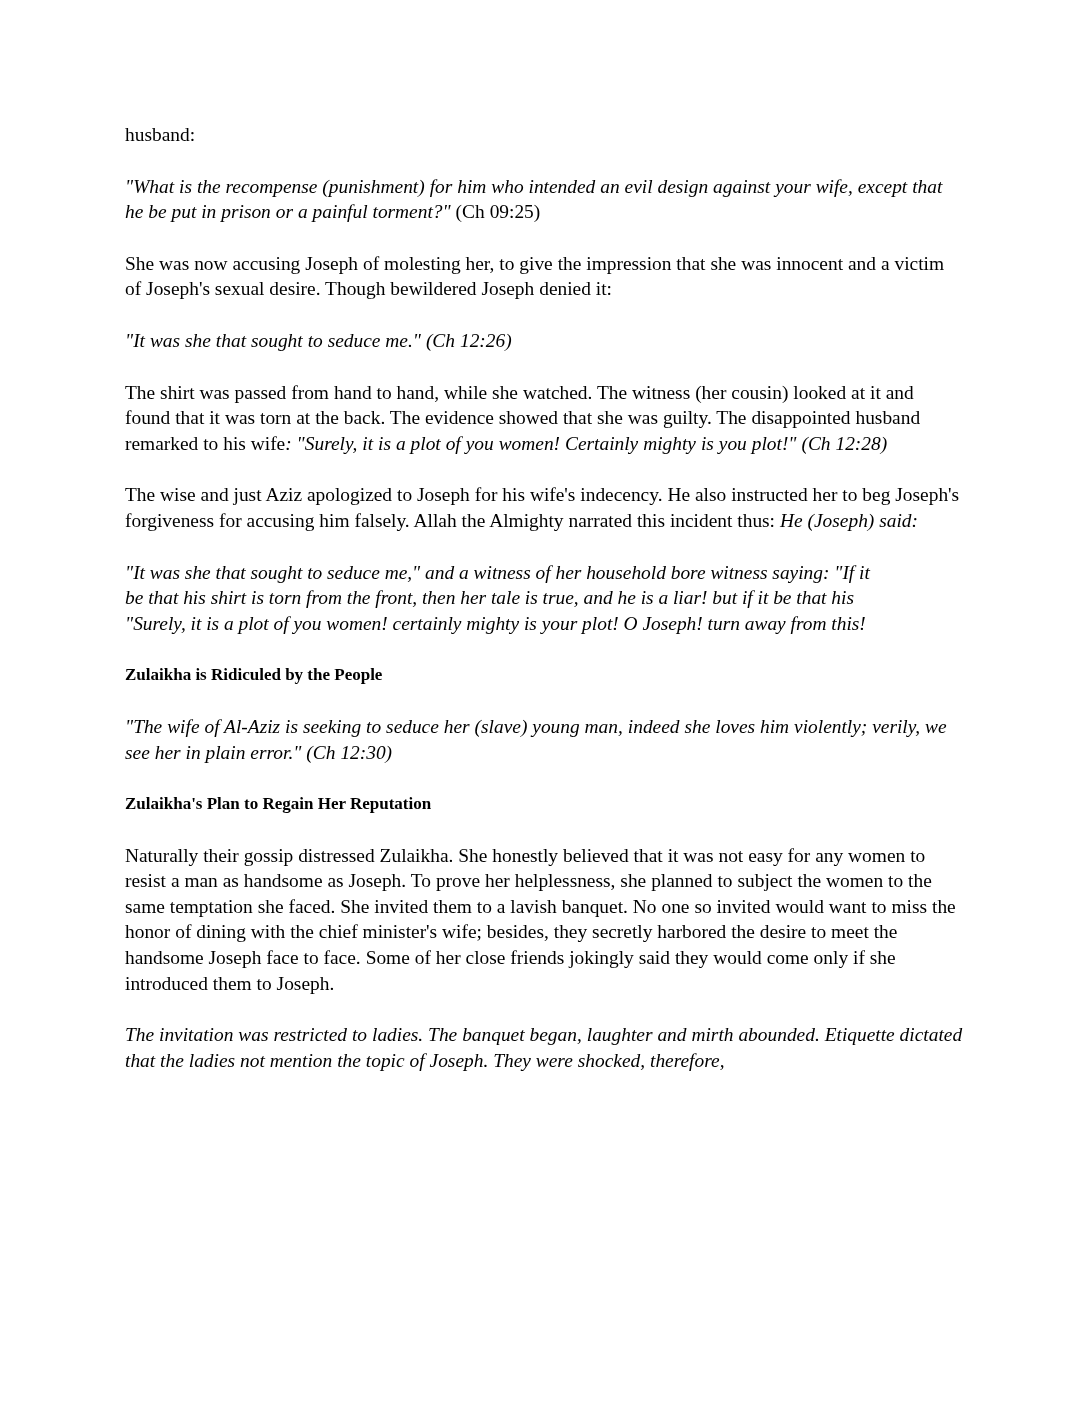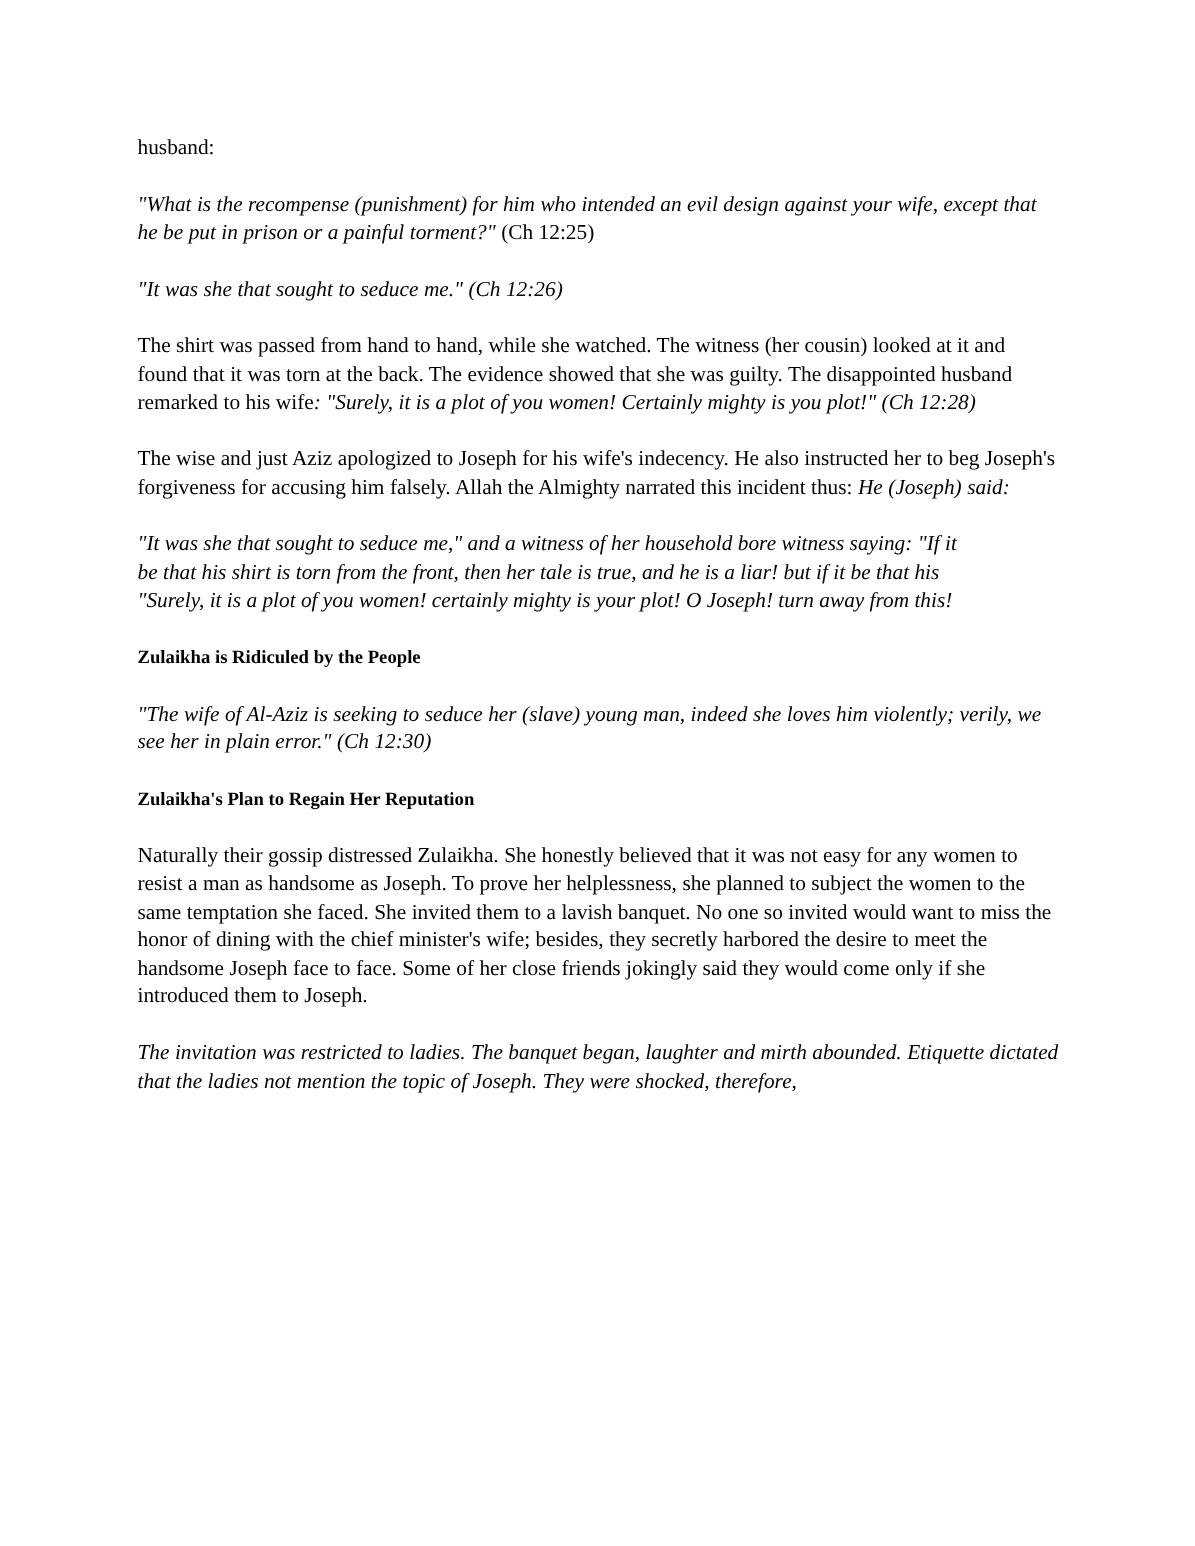--- a/index.html
+++ b/index.html
@@ -63,22 +63,23 @@
   }
 </style>
 </head>
 <body>
 
 <div class="page">
   <div class="content">
 
     <p class="para roman">husband:</p>
 
-    <p class="para"><span class="italic">"What is the recompense (punishment) for him who intended an evil design against your wife, except that he be put in prison or a painful torment?" </span><span class="roman">(Ch 12:25)</span></p>
+    <p class="para"><span class="italic">"What is the recompense (punishment) for him who intended an evil design against your wife, except that he be put in prison or a painful torment?" </span><span class="roman">(Ch 09:25)</span></p>
 
+    <p class="para roman">She was now accusing Joseph of molesting her, to give the impression that she was innocent and a victim of Joseph's sexual desire. Though bewildered Joseph denied it:</p>
 
     <p class="para italic">"It was she that sought to seduce me." (Ch 12:26)</p>
 
     <p class="para"><span class="roman">The shirt was passed from hand to hand, while she watched. The witness (her cousin) looked at it and found that it was torn at the back. The evidence showed that she was guilty. The disappointed husband remarked to his wife</span><span class="italic">: "Surely, it is a plot of you women! Certainly mighty is you plot!" (Ch 12:28)</span></p>
 
     <p class="para"><span class="roman">The wise and just Aziz apologized to Joseph for his wife's indecency. He also instructed her to beg Joseph's forgiveness for accusing him falsely. Allah the Almighty narrated this incident thus: </span><span class="italic">He (Joseph) said:</span></p>
 
     <div class="quote-block">
       <span class="ln">"It was she that sought to seduce me," and a witness of her household bore witness saying: "If it</span>
       <span class="ln">be that his shirt is torn from the front, then her tale is true, and he is a liar! but if it be that his</span>

